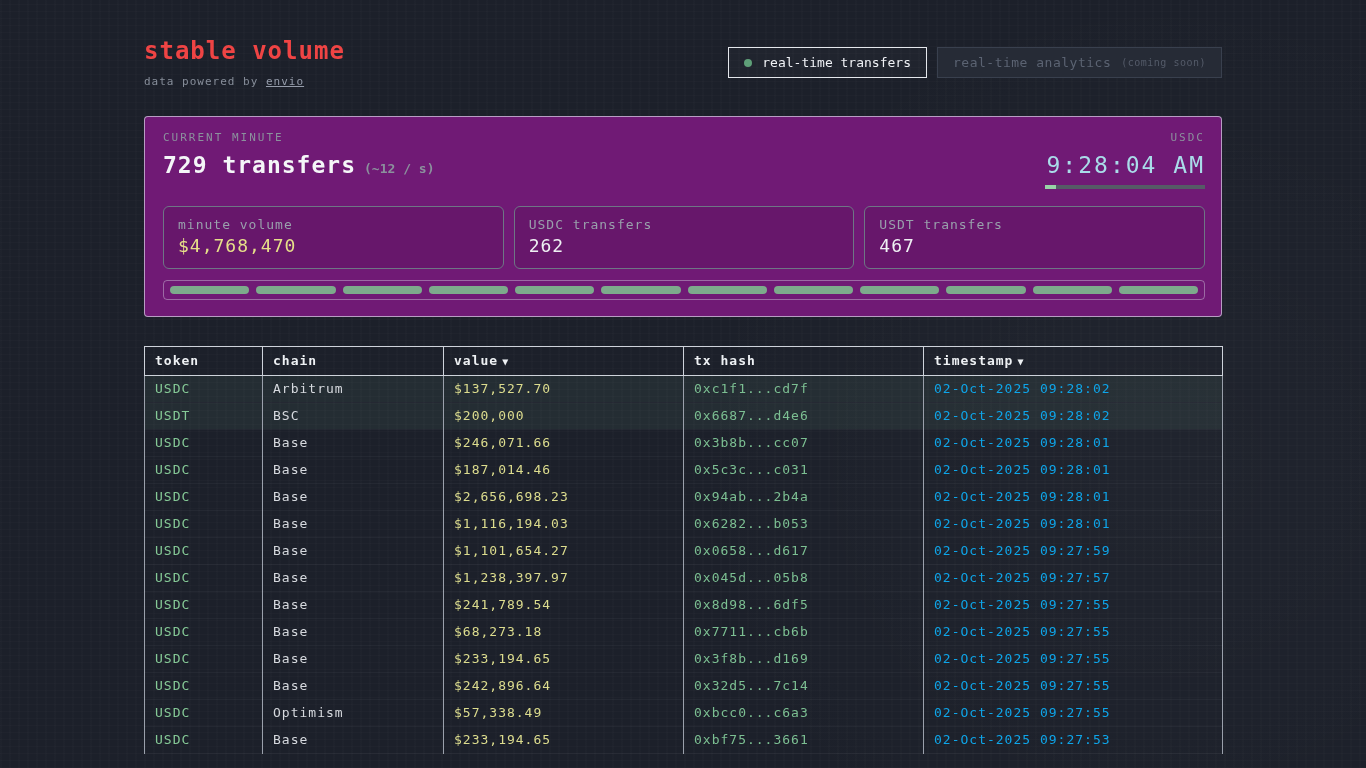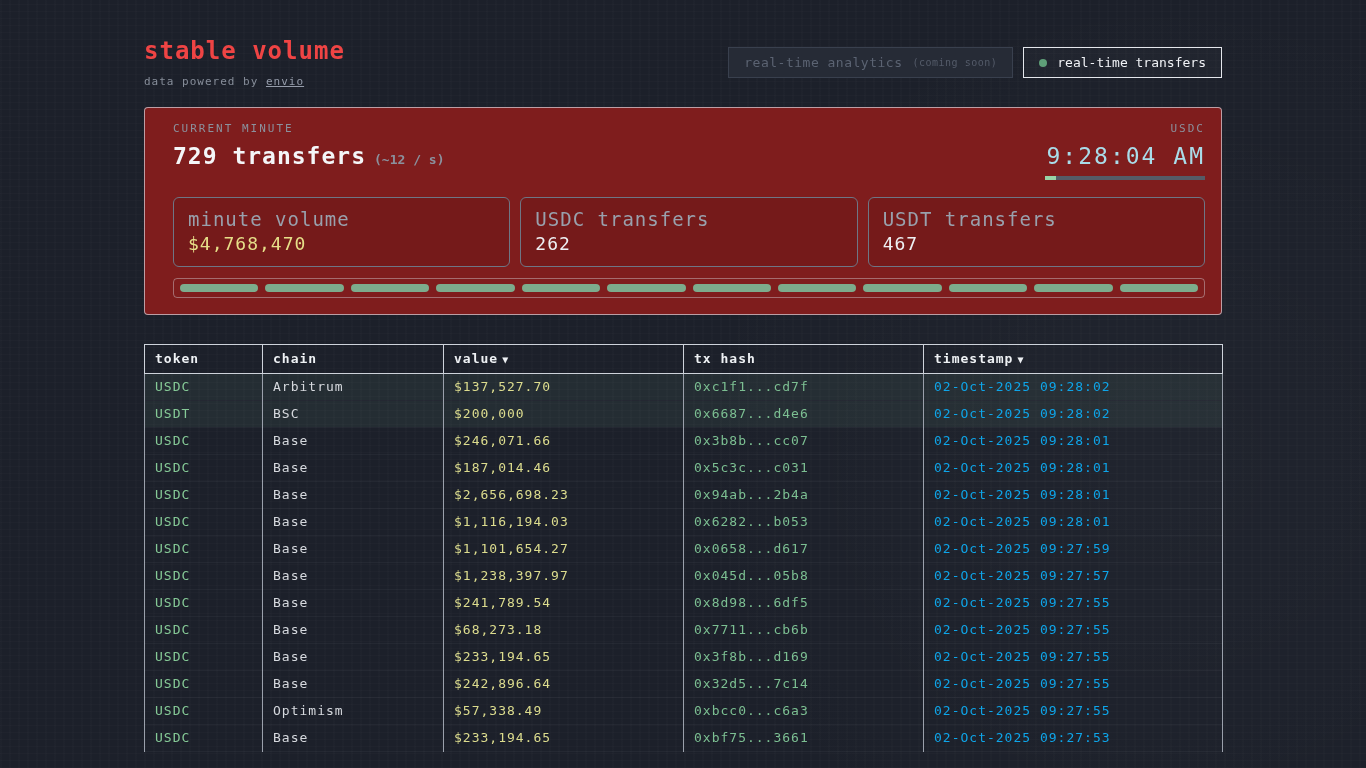--- a/index.html
+++ b/index.html
@@ -24,39 +24,39 @@
 
   .tabs { display: flex; gap: 10px; margin-top: 10px; }
   .tab { font-size: 13px; padding: 7px 15px; display: flex; align-items: center; gap: 10px; white-space: nowrap; }
   .tab.active { border: 1px solid #e4e7ec; color: #f0f2f6; background: rgba(255,255,255,0.02); cursor: pointer; }
   .tab .dot { width: 8px; height: 8px; border-radius: 50%; background: #5e9f78; }
   .tab.disabled { background: #262b36; border: 1px solid #39404e; color: #5b6372; letter-spacing: 0.5px; }
   .tab.disabled .badge { font-size: 10px; color: #545b69; }
 
   
   .panel {
-    margin-top: 19px;
+    margin-top: 28px;
     border: 1px solid rgba(222,228,236,0.65);
-    background: #7f1d1d;
+    background: #701a75;
     border-radius: 4px;
-    padding: 14px 16px 16px 28px;
+    padding: 14px 16px 16px 18px;
   }
   .panel-top { display: flex; justify-content: space-between; align-items: flex-start; }
   .k-label { font-size: 11px; color: #8b919d; letter-spacing: 2px; }
   .big-line { margin-top: 8px; display: flex; align-items: baseline; gap: 8px; justify-content: flex-end; }
   .big-value { font-size: 23px; font-weight: bold; color: #f4f6f8; letter-spacing: 1px; }
   .big-rate { font-size: 13px; color: #8b919d; font-weight: bold; }
   .clock-box { text-align: right; }
   .clock-time { margin-top: 8px; font-size: 23px; color: #a9dce9; letter-spacing: 2px; }
   .clock-bar { margin-top: 7px; margin-left: auto; width: 160px; height: 4px; background: #555b66; position: relative; cursor: default; }
   .clock-bar-fill { position: absolute; left: 0; top: 0; bottom: 0; background: #98d3a7; }
 
   .cards { display: flex; gap: 10px; margin-top: 17px; }
   .card { flex: 1; border: 1px solid #6e7685; border-radius: 6px; padding: 10px 14px 12px 14px; background: rgba(0,0,0,0.08); }
-  .card-label { font-size: 19px; color: #99a0ac; letter-spacing: 1px; }
+  .card-label { font-size: 13px; color: #99a0ac; letter-spacing: 1px; }
   .card-value { margin-top: 3px; font-size: 18px; letter-spacing: 1px; color: #eef0f3; }
   .card-value.vol { color: #e6df89; }
 
   .segbar {
     margin-top: 11px;
     border: 1px solid rgba(222,228,236,0.4);
     border-radius: 4px;
     padding: 5px 6px;
     display: flex; gap: 7px;
   }
@@ -88,27 +88,27 @@
 <body>
 
 <div class="wrap">
 
   <div class="topbar">
     <div>
       <div class="page-title">stable volume</div>
       <div class="page-sub"><span>data powered by </span><a>envio</a></div>
     </div>
     <div class="tabs">
+      <div class="tab active">
+        <span class="dot"></span>
+        <span>real-time transfers</span>
+      </div>
       <div class="tab disabled">
         <span>real-time analytics</span>
         <span class="badge">(coming soon)</span>
-      </div>
-      <div class="tab active">
-        <span class="dot"></span>
-        <span>real-time transfers</span>
       </div>
     </div>
   </div>
 
   <div class="panel">
     <div class="panel-top">
       <div>
         <div class="k-label">CURRENT MINUTE</div>
         <div class="big-line">
           <span class="big-value">729 transfers</span>

